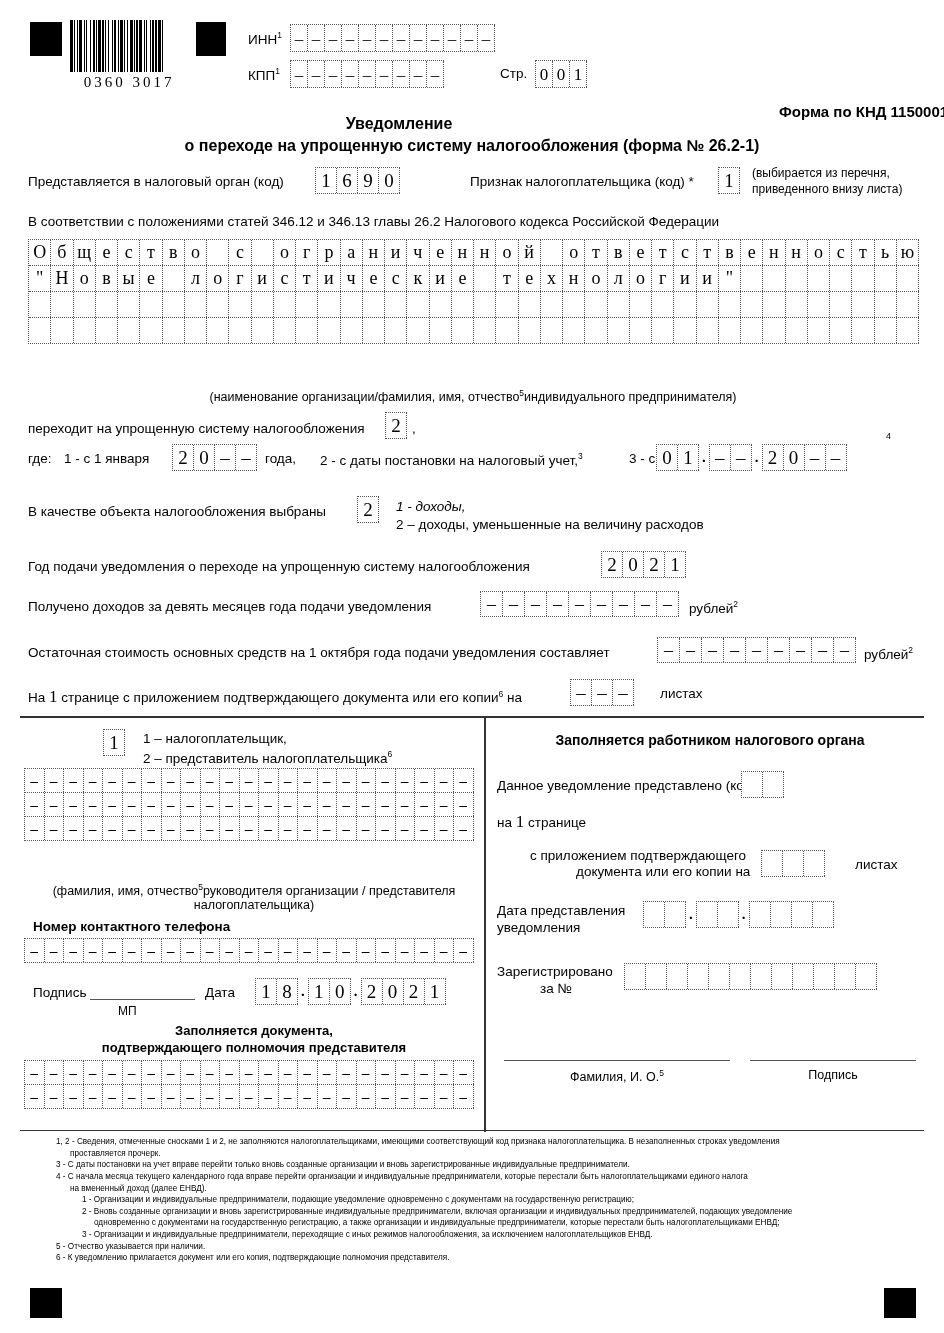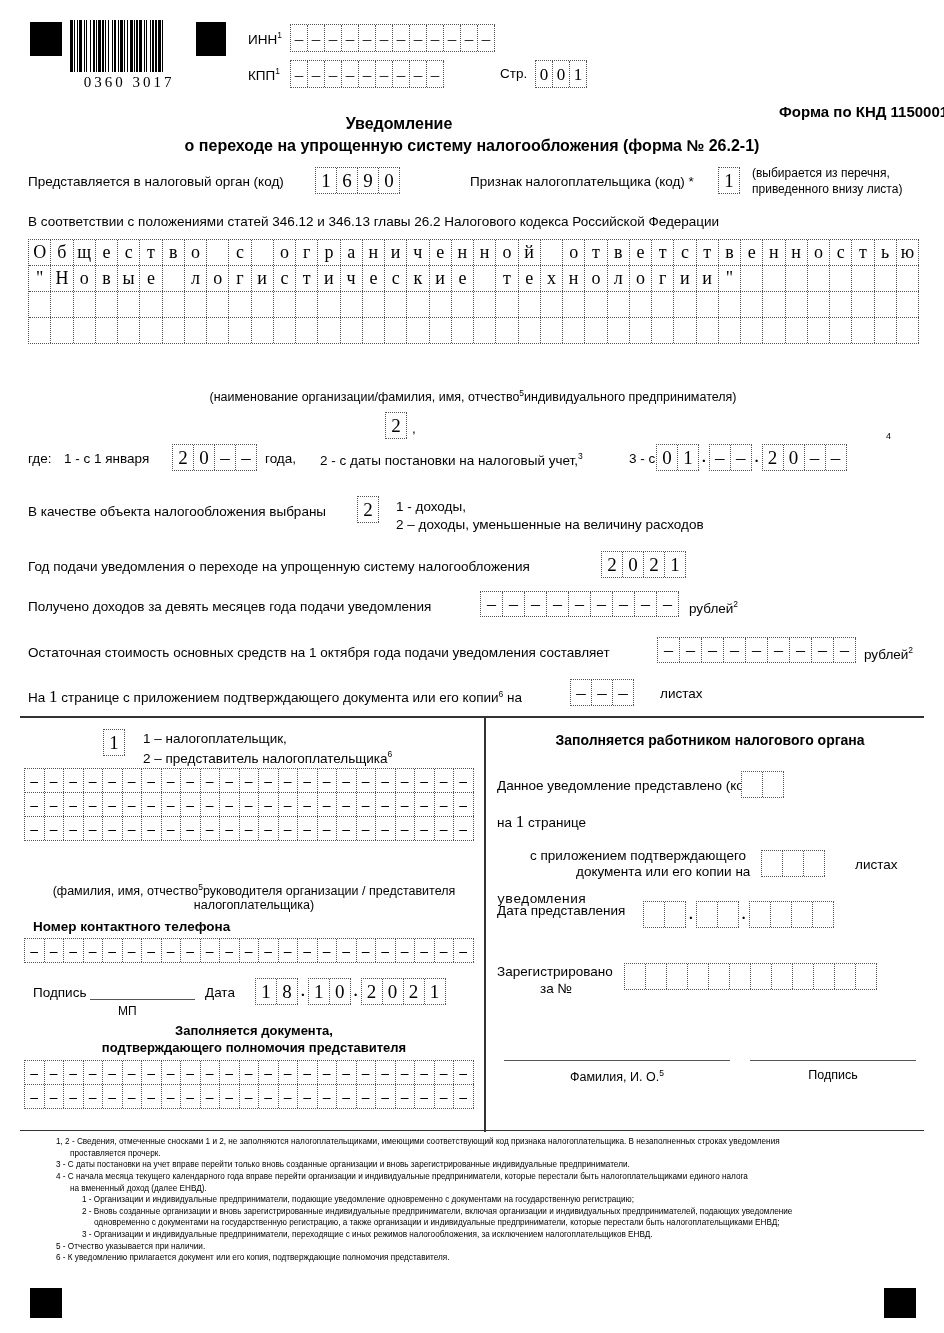--- a/index.html
+++ b/index.html
@@ -454,20 +454,21 @@
           <div class="nc"></div>
           <div class="nc"></div>
           <div class="nc"></div>
         </div>
       </div>
   </div>
   <div class="abs caption" style="left:28px;top:388px;width:890px;">
     <span>(наименование организации/фамилия, имя, отчество</span><span class="sup">5</span><span>индивидуального предпринимателя)</span>
   </div>
 
+  <div class="abs lbl" style="left:28px;top:421px;">переходит на упрощенную систему налогообложения</div>
   <div class="abs" style="left:385px;top:412px;">
     <div class="cells big" id="transition-cells">
         <div class="cell">2</div>
       </div>
   </div>
   <div class="abs lbl" style="left:412px;top:421px;">,</div>
 
   <div class="abs lbl" style="left:28px;top:451px;">где:</div>
   <div class="abs lbl" style="left:64px;top:451px;">1 - с 1 января</div>
   <div class="abs" style="left:172px;top:444px;">
@@ -500,21 +501,21 @@
       </span>
   </div>
   <div class="abs sup" style="left:886px;top:431px;font-size:9px;">4</div>
 
   <div class="abs lbl" style="left:28px;top:504px;">В качестве объекта налогообложения выбраны</div>
   <div class="abs" style="left:357px;top:496px;">
     <div class="cells big" id="object-cells">
         <div class="cell">2</div>
       </div>
   </div>
-  <div class="abs lbl" style="left:396px;top:499px;">1 - доходы,</div>
+  <div class="abs lbl" style="left:396px;top:499px;font-style:italic;">1 - доходы,</div>
   <div class="abs lbl" style="left:396px;top:517px;">2 – доходы, уменьшенные на  величину расходов</div>
 
   <div class="abs lbl" style="left:28px;top:559px;">Год подачи уведомления о переходе на упрощенную систему налогообложения</div>
   <div class="abs" style="left:601px;top:551px;">
     <div class="cells big" id="filing-year-cells">
         <div class="cell">2</div>
         <div class="cell">0</div>
         <div class="cell">2</div>
         <div class="cell">1</div>
       </div>
@@ -798,21 +799,21 @@
   <div class="abs" style="left:761px;top:850px;">
     <div class="cells big" id="official-attach-cells">
         <div class="cell"></div>
         <div class="cell"></div>
         <div class="cell"></div>
       </div>
   </div>
   <div class="abs lbl" style="left:855px;top:857px;">листах</div>
 
   <div class="abs lbl" style="left:497px;top:903px;">Дата представления</div>
-  <div class="abs lbl" style="left:497px;top:892px;font-family:Liberation Mono, monospace;">уведомления</div>
+  <div class="abs lbl" style="left:497px;top:920px;">уведомления</div>
   <div class="abs" style="left:643px;top:901px;">
     <span class="cells big" id="official-day-cells">
         <div class="cell"></div>
         <div class="cell"></div>
       </span><span class="dotsep">.</span><span class="cells big" id="official-month-cells">
         <div class="cell"></div>
         <div class="cell"></div>
       </span><span class="dotsep">.</span><span class="cells big" id="official-year-cells">
         <div class="cell"></div>
         <div class="cell"></div>

